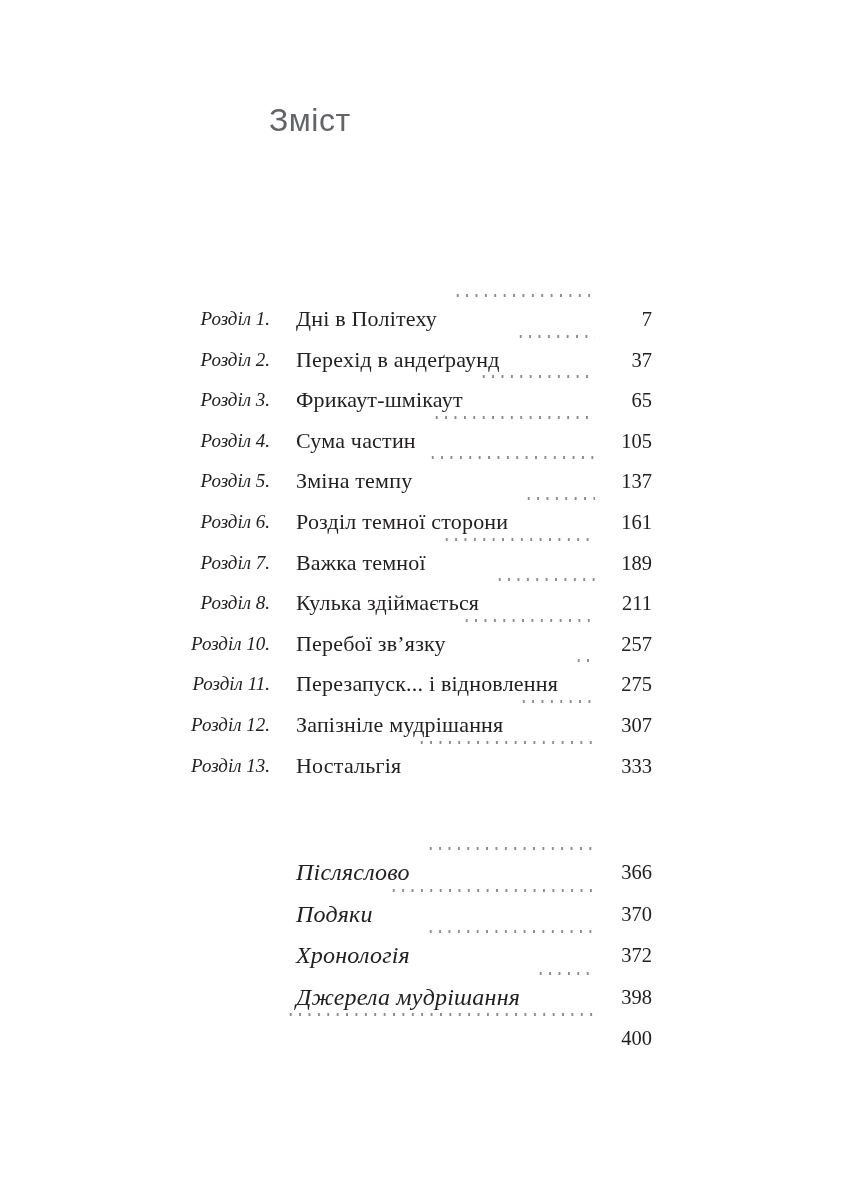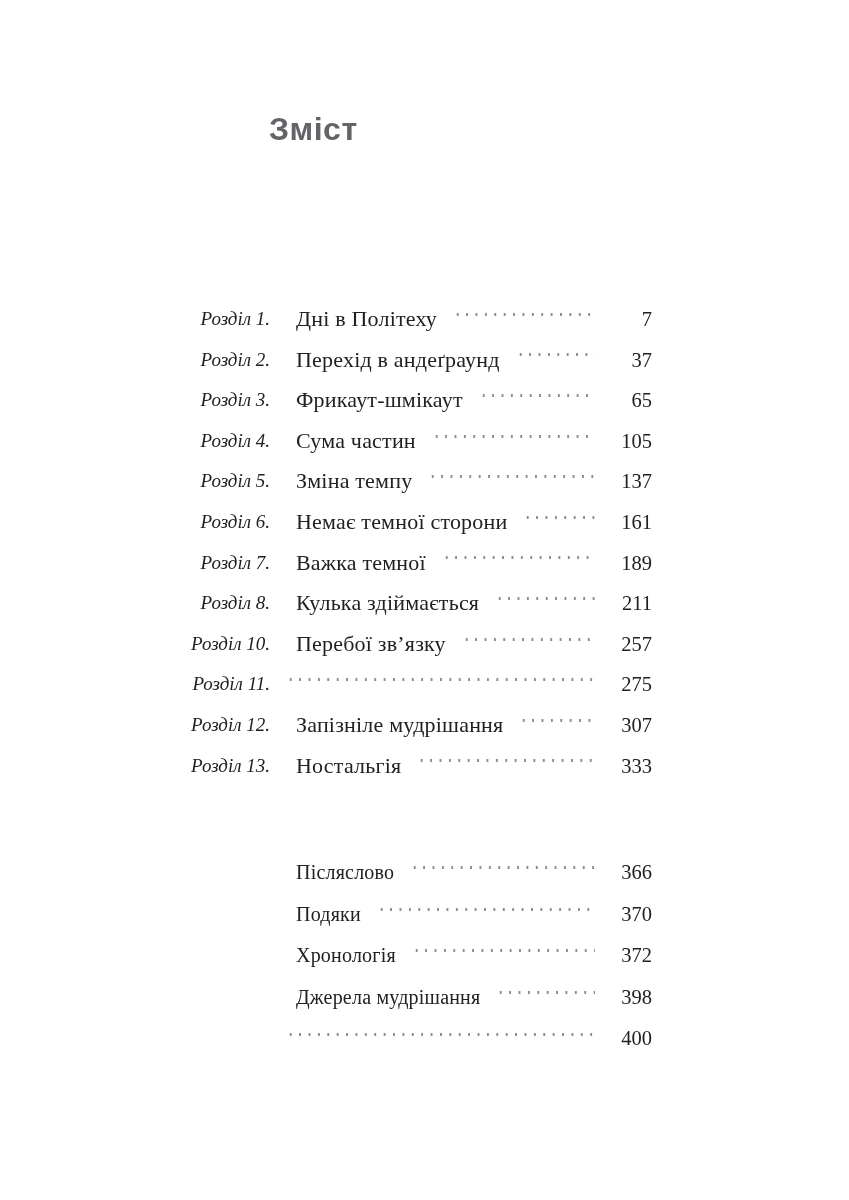--- a/index.html
+++ b/index.html
@@ -12,39 +12,39 @@
   body{
     width:849px;height:1200px;
     background:var(--bg);
     font-family:"Liberation Serif", serif;
     color:var(--text);
     overflow:hidden;
     position:relative;
   }
   .page{position:absolute;inset:0;}
   .heading{
-    position:absolute;left:269px;top:111px;margin:0;
+    position:absolute;left:269px;top:102px;margin:0;
     font-family:"Liberation Sans", sans-serif;
-    font-weight:700;font-size:32px;letter-spacing:.5px;
+    font-weight:400;font-size:32px;letter-spacing:.5px;
     color:var(--heading);
   }
   .toc{position:absolute;left:190px;top:299px;width:462px;}
   .backmatter{position:absolute;left:190px;top:852px;width:462px;}
-  .row{display:flex;align-items:center;}
+  .row{display:flex;align-items:flex-start;}
   .toc .row{line-height:40.6px;}
   .backmatter .row{line-height:41.6px;}
   .label{
     flex:0 0 80px;text-align:right;
     font-style:italic;font-size:19px;
     white-space:pre;
   }
   .title{
     margin-left:26px;font-size:22px;letter-spacing:.2px;white-space:pre;
   }
-  .backmatter .title{font-size:20px;}
+  .backmatter .title{font-style:italic;font-size:24px;}
   .leader{
     flex:1 1 auto;min-width:0;height:3px;
     margin-left:14px;
     background-image:radial-gradient(circle, var(--dots) 1.15px, transparent 1.35px);
     background-size:9.4px 3px;
     background-repeat:repeat-x;
     background-position:2px 50%;
     transform:translateY(-5px);
   }
   .pagenum{flex:0 0 57px;text-align:right;font-size:20.5px;}
@@ -81,21 +81,21 @@
         <span class="pagenum">105</span>
       </div>
       <div class="row">
         <span class="label">Розділ 5.</span>
         <span class="title">Зміна темпу</span>
         <span class="leader"></span>
         <span class="pagenum">137</span>
       </div>
       <div class="row">
         <span class="label">Розділ 6.</span>
-        <span class="title">Немає темної сторони</span>
+        <span class="title">Розділ темної сторони</span>
         <span class="leader"></span>
         <span class="pagenum">161</span>
       </div>
       <div class="row">
         <span class="label">Розділ 7.</span>
         <span class="title">Важка темної</span>
         <span class="leader"></span>
         <span class="pagenum">189</span>
       </div>
       <div class="row">
@@ -105,20 +105,21 @@
         <span class="pagenum">211</span>
       </div>
       <div class="row">
         <span class="label">Розділ 10.</span>
         <span class="title">Перебої зв’язку</span>
         <span class="leader"></span>
         <span class="pagenum">257</span>
       </div>
       <div class="row">
         <span class="label">Розділ 11.</span>
+        <span class="title">Перезапуск... і відновлення</span>
         <span class="leader"></span>
         <span class="pagenum">275</span>
       </div>
       <div class="row">
         <span class="label">Розділ 12.</span>
         <span class="title">Запізніле мудрішання</span>
         <span class="leader"></span>
         <span class="pagenum">307</span>
       </div>
       <div class="row">

